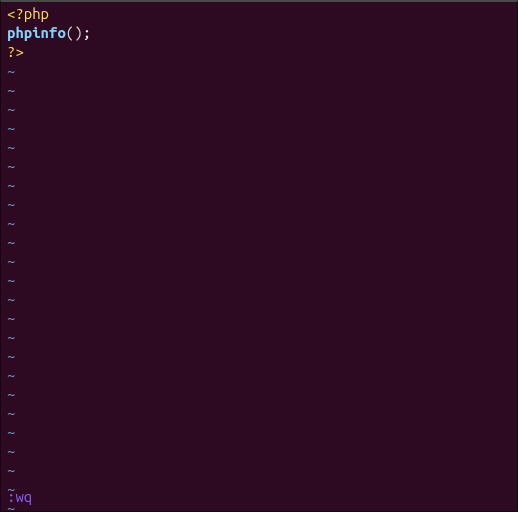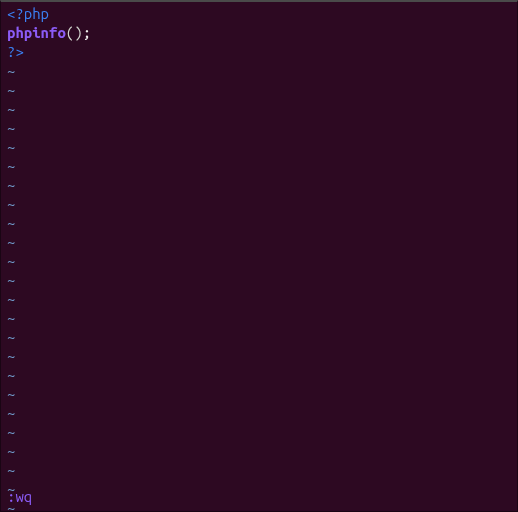--- a/index.html
+++ b/index.html
@@ -21,25 +21,25 @@
       border-bottom: 1px solid #1a0514;
       position: relative;
     }
     .editor {
       padding: 2px 0 0 6px;
     }
     .line {
       white-space: pre;
     }
     .tag-delim {
-      color: #3b82f6;
+      color: #fde047;
       text-align: center;
     }
     .func-name {
-      color: #8b5cf6;
+      color: #7dd3fc;
       font-weight: bold;
     }
     .paren {
       color: #d3d7cf;
     }
     .semicolon {
       color: #eeeeec;
     }
     .tilde {
       color: #729fcf;

